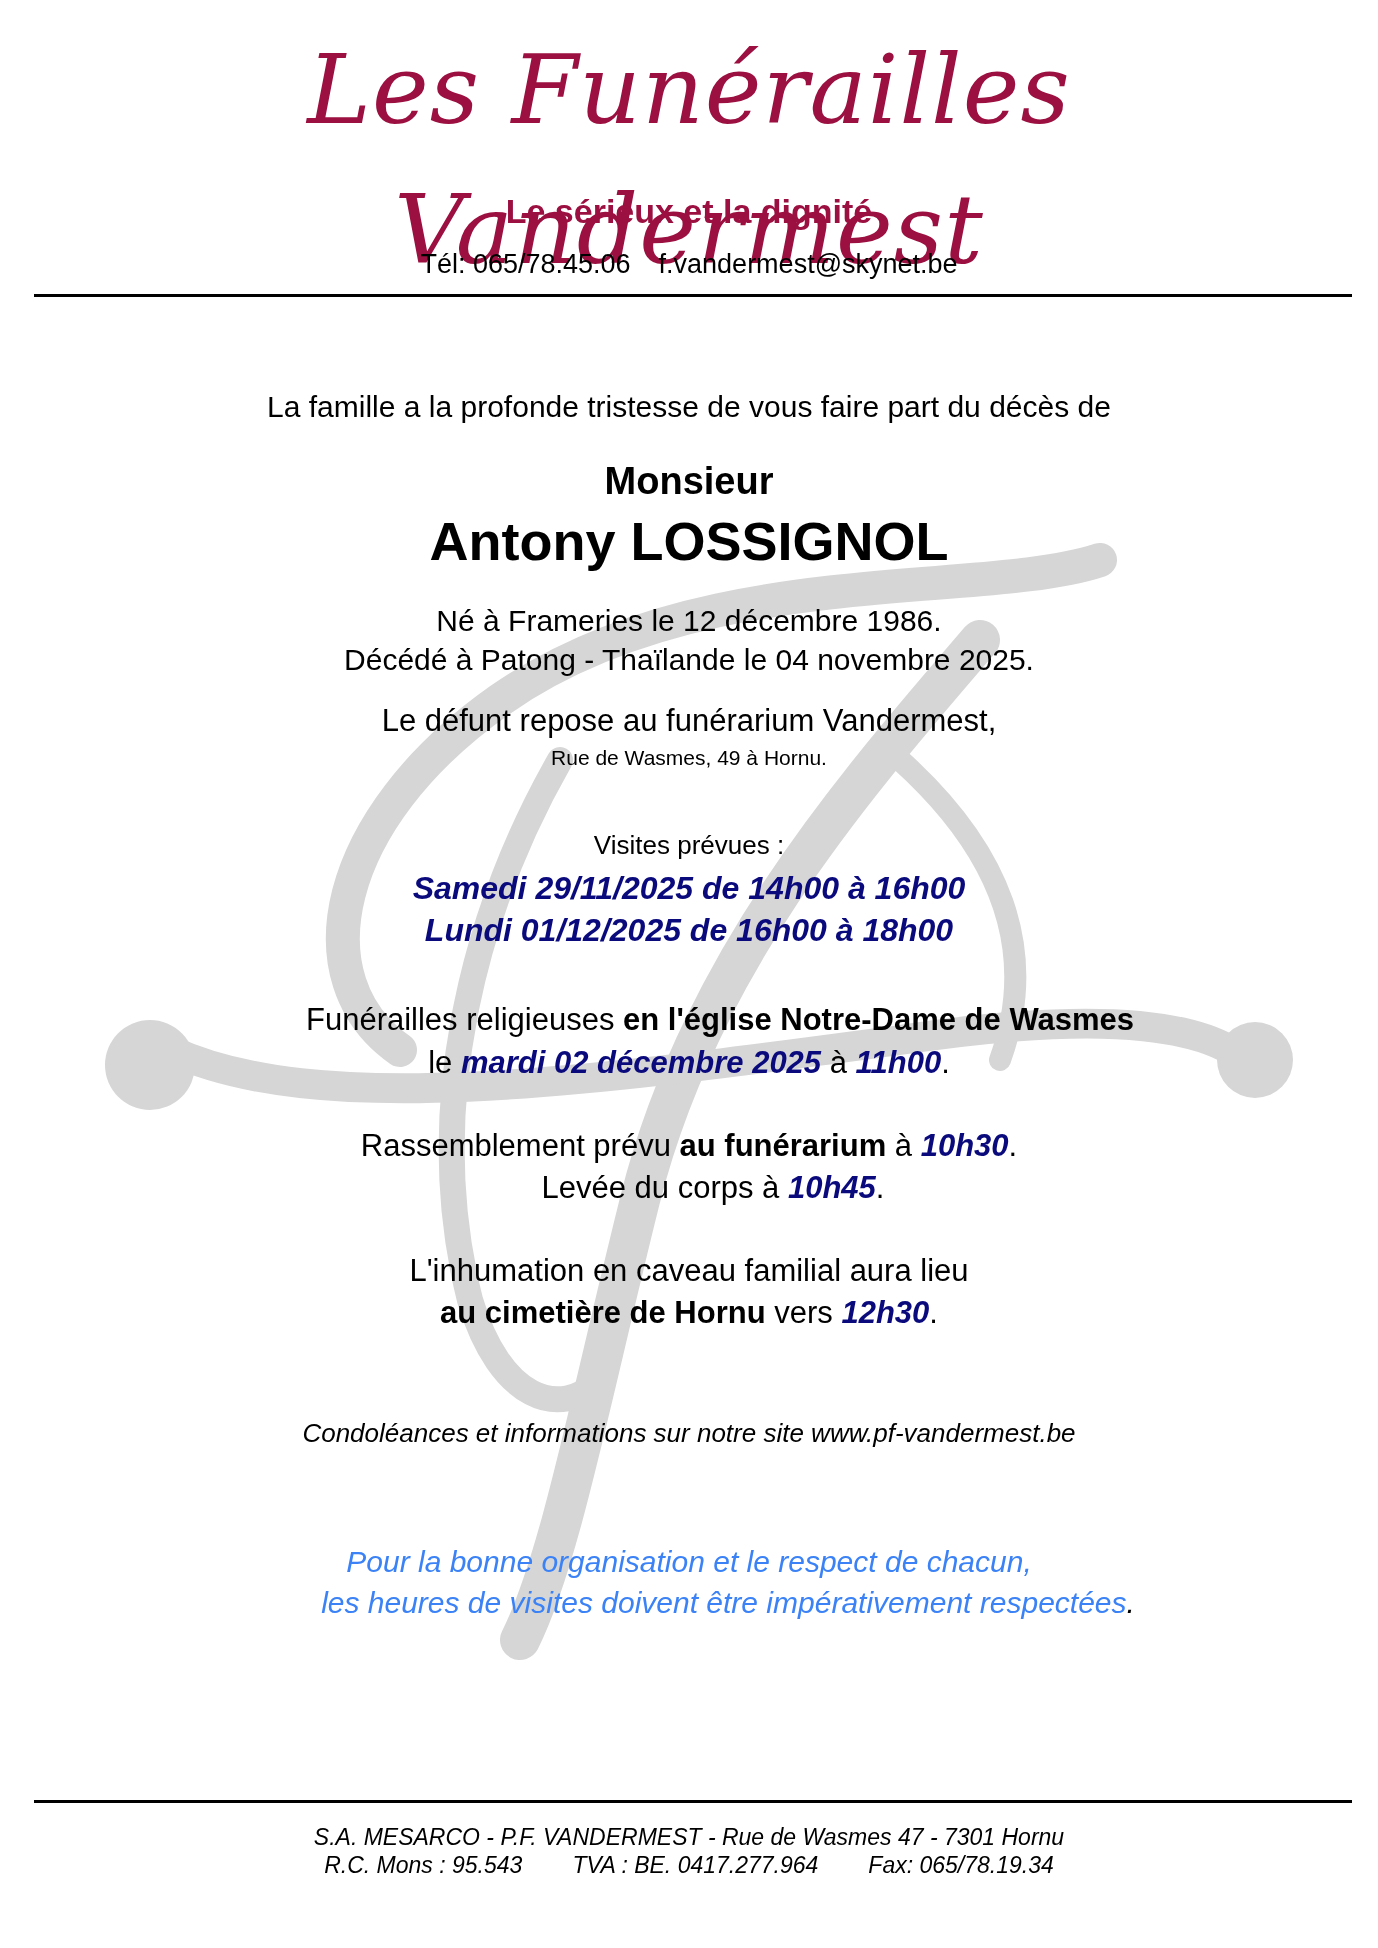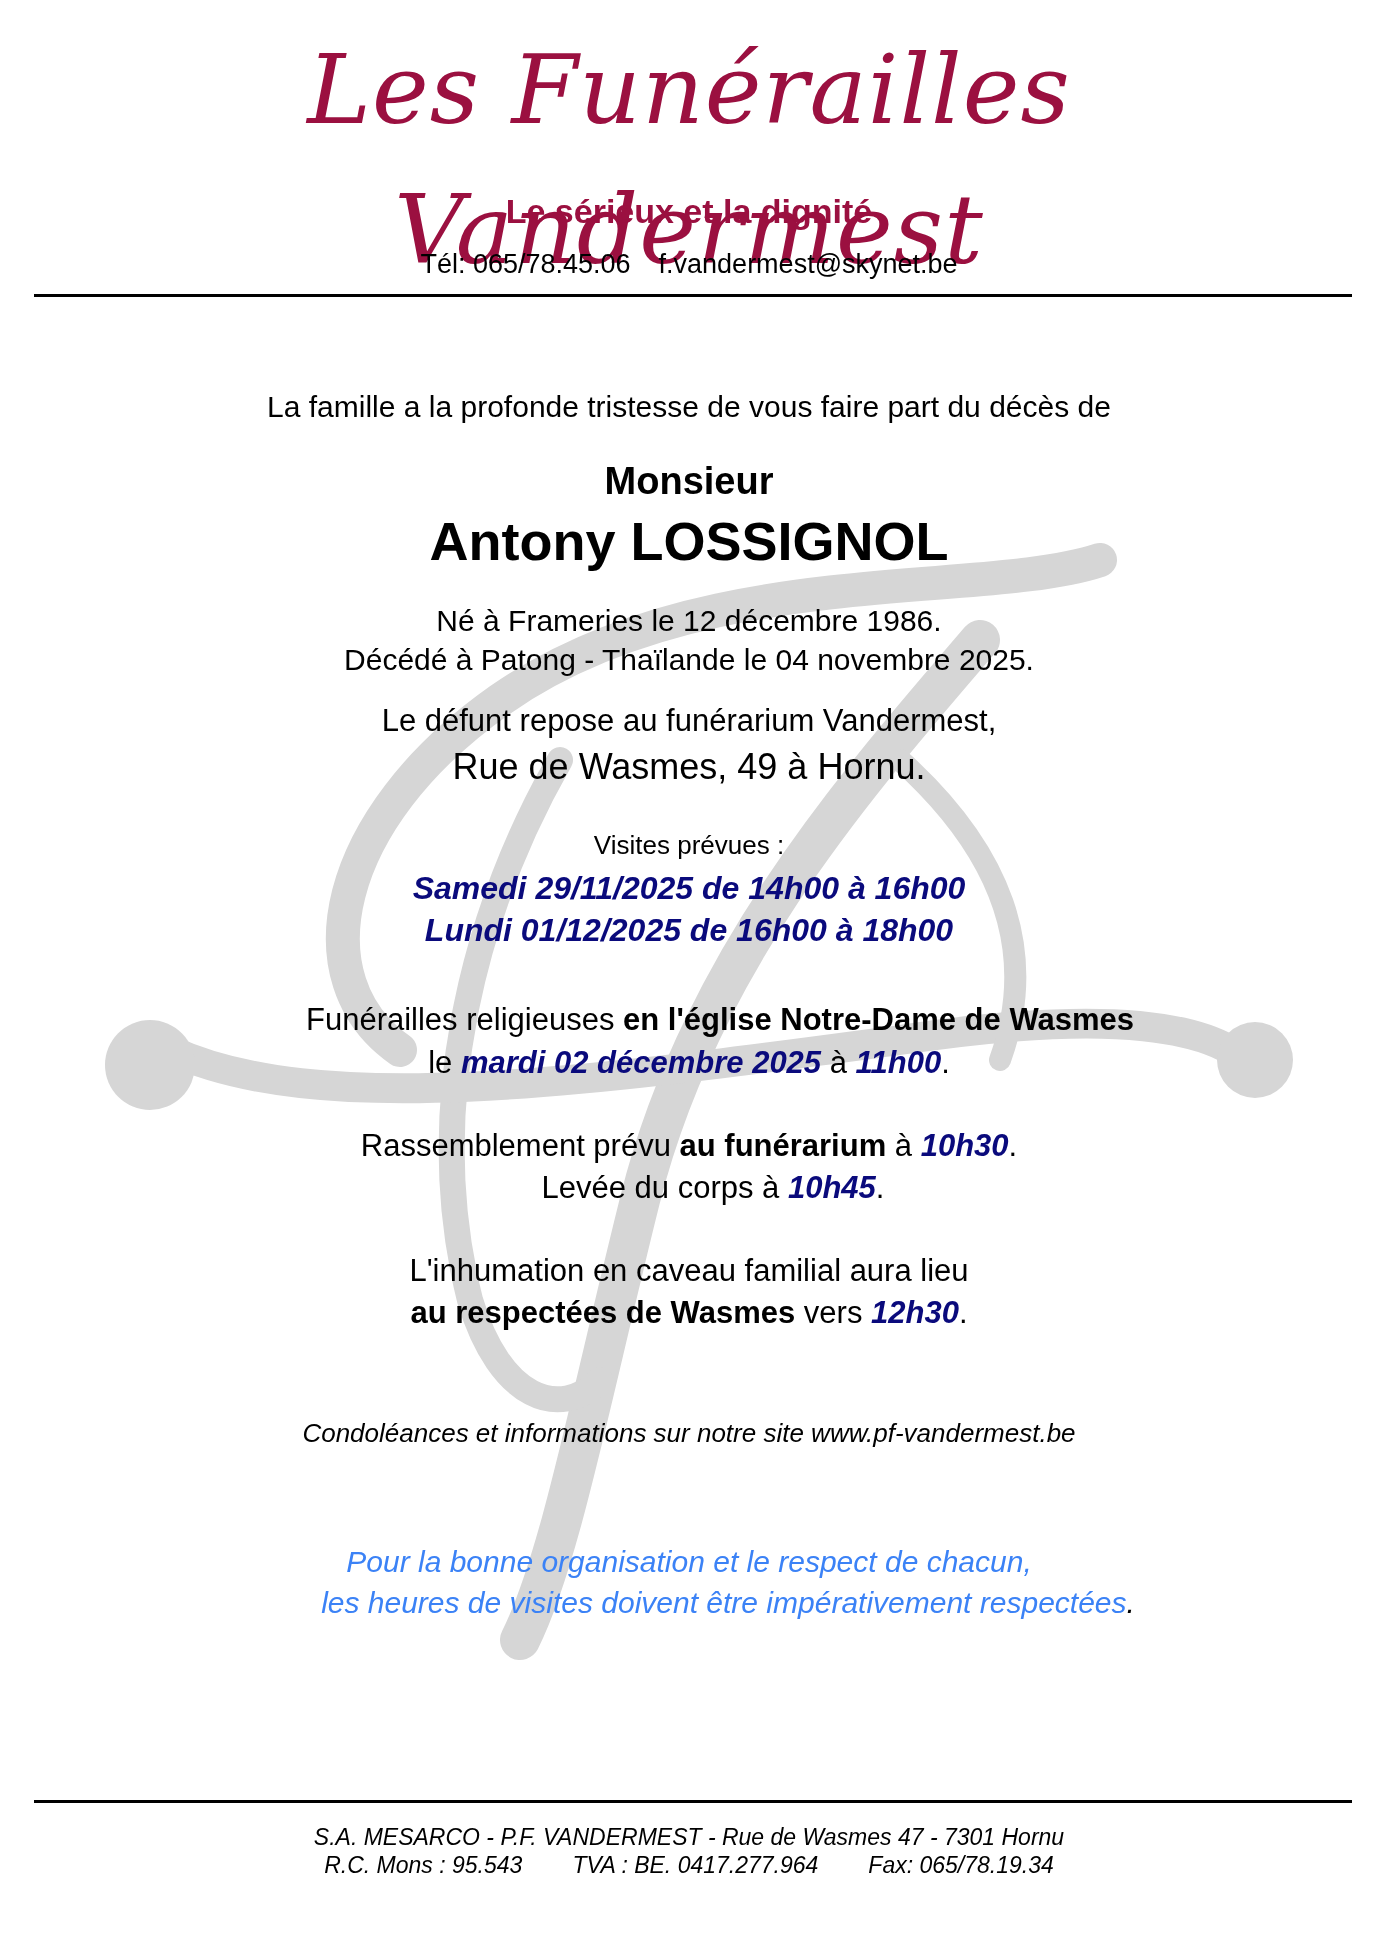--- a/index.html
+++ b/index.html
@@ -49,21 +49,21 @@
     </div>
     <div class="rule" style="top:294px;"></div>
 
     <div class="line b" style="top:460px; font-size:38px;">Monsieur</div>
     <div class="line t28" style="top:390px;">La famille a la profonde tristesse de vous faire part du décès de</div>
     <div class="line b" style="top:510px; font-size:54px;">Antony LOSSIGNOL</div>
     <div class="line t28" style="top:604px;">Né à Frameries le 12 décembre 1986.</div>
     <div class="line t28" style="top:643px;">Décédé à Patong - Thaïlande le 04 novembre 2025.</div>
 
     <div class="line" style="top:703px; font-size:31px;">Le défunt repose au funérarium Vandermest,</div>
-    <div class="line" style="top:746px; font-size:36px;">Rue de Wasmes, 49 à Hornu.</div>
+    <div class="line" style="top:746px; font-size:21px;">Rue de Wasmes, 49 à Hornu.</div>
 
     <div class="line" style="top:830px; font-size:26px;">Visites prévues :</div>
     <div class="line blue" style="top:870px; font-size:32px;">Samedi 29/11/2025 de 14h00 à 16h00</div>
     <div class="line blue" style="top:912px; font-size:32px;">Lundi 01/12/2025 de 16h00 à 18h00</div>
 
     <div class="line" style="top:1002px; font-size:31px;padding-left:31px;">
       <span>Funérailles religieuses </span><span class="b">en l'église Notre-Dame de Wasmes</span>
     </div>
     <div class="line" style="top:1045px; font-size:31px;">
       <span>le </span><span class="blue">mardi 02 décembre 2025</span><span> à </span><span class="blue">11h00</span><span>.</span>
@@ -71,21 +71,21 @@
 
     <div class="line" style="top:1128px; font-size:31px;">
       <span>Rassemblement prévu </span><span class="b">au funérarium</span><span> à </span><span class="blue">10h30</span><span>.</span>
     </div>
     <div class="line" style="top:1170px; font-size:31px;margin-left:24px;">
       <span>Levée du corps à </span><span class="blue">10h45</span><span>.</span>
     </div>
 
     <div class="line" style="top:1253px; font-size:31px;">L'inhumation en caveau familial aura lieu</div>
     <div class="line" style="top:1295px; font-size:31px;">
-      <span class="b">au respectées de Wasmes</span><span> vers </span><span class="blue">12h30</span><span>.</span>
+      <span class="b">au cimetière de Hornu</span><span> vers </span><span class="blue">12h30</span><span>.</span>
     </div>
 
     <div class="line ital" style="top:1418px; font-size:26px;">Condoléances et informations sur notre site www.pf-vandermest.be</div>
 
     <div class="line red" style="top:1545px; font-size:30px;">Pour la bonne organisation et le respect de chacun,</div>
     <div class="line" style="top:1586px; font-size:30px; font-style:italic;padding-left:39px;">
       <span class="red">les heures de visites doivent être impérativement respectées</span><span>.</span>
     </div>
 
     <div class="rule" style="top:1800px;"></div>

